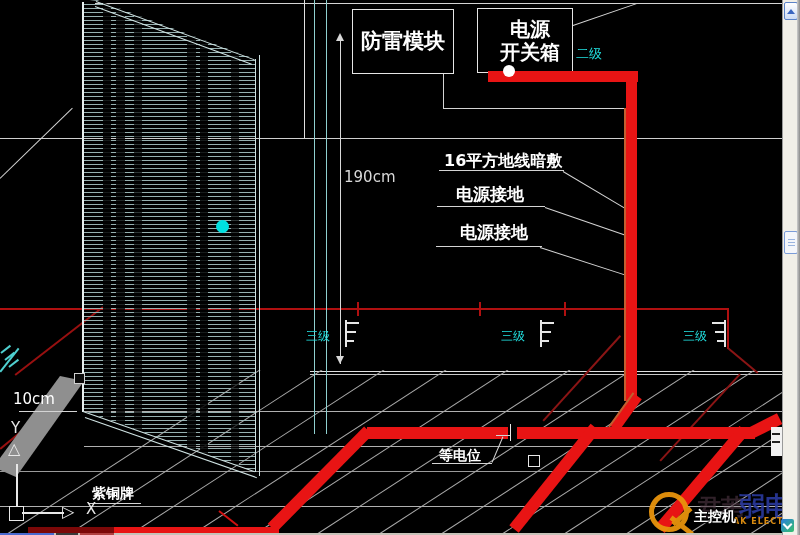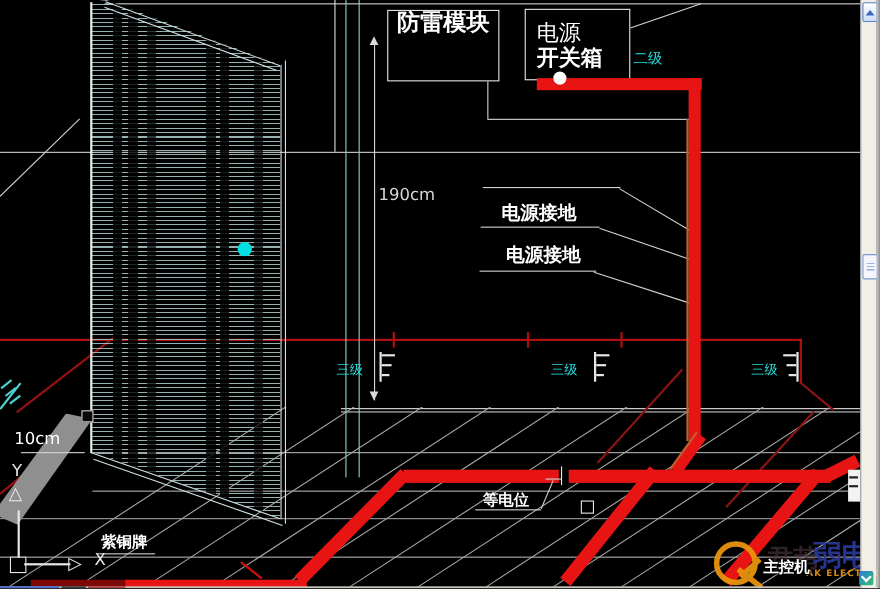--- a/index.html
+++ b/index.html
@@ -3,21 +3,21 @@
 <meta charset="utf-8">
 <style>
   html,body{margin:0;padding:0;background:#222;}
   #stage{position:relative;width:800px;height:535px;background:#000;overflow:hidden;
          font-family:"DejaVu Sans",sans-serif;}
   .l{position:absolute;background:#d4d4d4;}
   .d{position:absolute;transform-origin:0 50%;}
   .t{position:absolute;color:#fff;font-family:"DejaVu Sans",sans-serif;
      white-space:nowrap;line-height:1;}
   .cad-box{position:absolute;background:#000;border:1.5px solid #e6e6e6;
-           display:flex;justify-content:center;}
+           display:flex;align-items:center;justify-content:center;}
   .gsym{position:absolute;width:14px;height:27px;}
   .gsym .stem{position:absolute;top:0;width:2px;height:27px;background:#e6e6e6;}
   .gsym .b1,.gsym .b2,.gsym .b3{position:absolute;height:2px;background:#e6e6e6;}
   .gsym .b1{top:2px;width:12px;}
   .gsym .b2{top:11px;width:9px;}
   .gsym .b3{top:20px;width:7px;}
   .red{background:#e81414;}
   .hatchpanel{position:absolute;left:82px;top:0;width:178px;height:478px;
     background:
       repeating-linear-gradient(90deg, rgba(0,0,0,0) 0 21px, rgba(0,0,0,.85) 21px 29px, rgba(0,0,0,0) 29px 52px, rgba(0,0,0,.7) 52px 60px, rgba(0,0,0,0) 60px 97px),
@@ -99,25 +99,26 @@
 
   <div class="d" style="left:0;top:371px;width:30px;height:1.5px;background:#4fd0d0;transform:rotate(-52deg);"></div>
   <div class="d" style="left:1px;top:352px;width:12px;height:2px;background:#4fd0d0;transform:rotate(-38deg);"></div>
   <div class="d" style="left:5px;top:359px;width:12px;height:2px;background:#4fd0d0;transform:rotate(-38deg);"></div>
   <div class="d" style="left:9px;top:366px;width:12px;height:2px;background:#4fd0d0;transform:rotate(-38deg);"></div>
 
   <div class="cad-box" style="left:352px;top:9px;width:100px;height:63px;">
     <span class="t" style="position:static;font-size:21px;font-weight:bold;">防雷模块</span>
   </div>
   <div class="cad-box" style="left:477px;top:8px;width:96px;height:65px;flex-direction:column;justify-content:center;padding-left:10px;box-sizing:border-box;">
-    <span class="t" style="position:static;font-size:20px;font-weight:normal;">电源</span>
+    <span class="t" style="position:static;font-size:20px;font-weight:bold;">电源</span>
     <span class="t" style="position:static;font-size:20px;font-weight:bold;margin-top:3px;">开关箱</span>
   </div>
   <div class="t" style="left:576px;top:47px;font-size:13px;color:#22e0e0;">二级</div>
 
+  <div class="t" style="left:444px;top:153px;font-size:16px;font-weight:bold;">16平方地线暗敷</div>
   <div class="l" style="left:439px;top:170px;width:125px;height:1px;"></div>
   <div class="d" style="left:563px;top:171px;width:80px;height:1px;background:#d4d4d4;transform:rotate(30.7deg);"></div>
 
   <div class="t" style="left:456px;top:186px;font-size:17px;font-weight:bold;">电源接地</div>
   <div class="l" style="left:437px;top:206px;width:108px;height:1px;"></div>
   <div class="d" style="left:545px;top:207px;width:92px;height:1px;background:#d4d4d4;transform:rotate(19deg);"></div>
 
   <div class="t" style="left:460px;top:224px;font-size:17px;font-weight:bold;">电源接地</div>
   <div class="l" style="left:436px;top:246px;width:106px;height:1px;"></div>
   <div class="d" style="left:540px;top:247px;width:98px;height:1px;background:#d4d4d4;transform:rotate(17.9deg);"></div>

